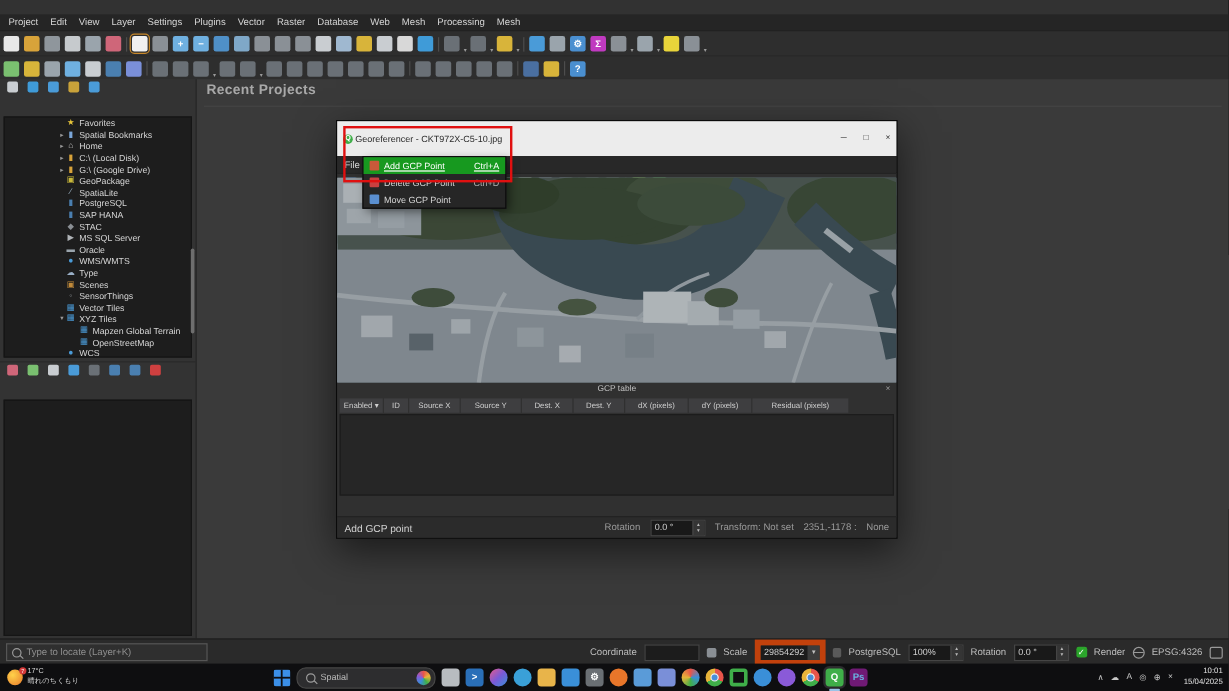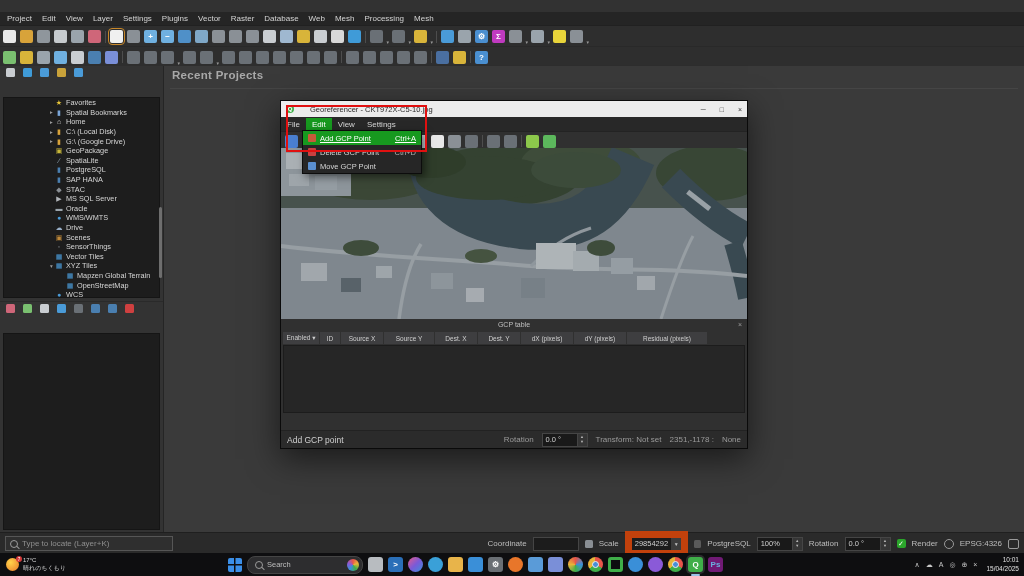--- a/index.html
+++ b/index.html
@@ -43,21 +43,21 @@
   .trow .lbl{font-size:7.3px;white-space:nowrap;}
   .trow.ind{padding-left:14px;}
   .vscroll{position:absolute;right:1px;top:60%;width:3px;height:30%;background:#6e6e6e;border-radius:2px;}
   
   .main{position:absolute;left:164px;top:66px;right:0;height:466px;background:#3a3a3a;}
   .recent{position:absolute;left:8px;top:3px;font-size:11.5px;font-weight:bold;color:#a8a8a8;letter-spacing:.3px;}
   .main-divider{position:absolute;left:6px;right:6px;top:22px;border-top:1px solid #454545;}
   
   .georef{position:absolute;left:280px;top:100px;width:466px;height:347px;background:#2d2d2d;
           border:1px solid #0a0a0a;box-shadow:0 10px 30px rgba(0,0,0,.55);z-index:10;}
-  .g-title{height:16px;background:#ececec;display:flex;align-items:center;gap:16px;padding:0 5px;
+  .g-title{height:29px;background:#ececec;display:flex;align-items:center;gap:2px;padding:0 5px;
            font-size:7.5px;color:#2a2a2a;}
   .g-controls{margin-left:auto;display:flex;gap:14px;font-size:7px;color:#333;}
   .g-menu{height:14px;background:#282828;display:flex;align-items:center;font-size:8px;color:#d6d6d6;}
   .g-menu .m{padding:1.5px 6px;}
   .g-menu .m.active{background:#17991f;color:#fff;}
   .g-toolbar{height:18px;background:#303030;display:flex;align-items:center;gap:4px;padding:0 4px;
              border-top:1px solid #232323;}
   .g-map{position:absolute;left:0;right:0;top:47px;height:171px;background:#55606a;overflow:hidden;}
   .g-map svg{display:block;}
   .g-dock{position:absolute;left:0;right:0;top:218px;height:112px;background:#303030;}
@@ -94,21 +94,21 @@
              border-top:1px solid #1f1f1f;display:flex;align-items:center;gap:6px;padding:0 5px;
              font-size:8px;color:#bdbdbd;}
   .locator{width:158px;height:13px;background:#2f2f2f;border:1px solid #565656;display:flex;
            align-items:center;gap:4px;padding:0 4px;color:#8f8f8f;flex:none;}
   .mag{width:6px;height:6px;border:1px solid #9a9a9a;border-radius:50%;position:relative;flex:none;}
   .mag::after{content:"";position:absolute;width:4px;height:1px;background:#9a9a9a;
               transform:rotate(45deg);right:-3px;bottom:-1px;}
   .sb-spacer{flex:1;}
   .sb-field{height:12px;background:#1c1c1c;border:1px solid #454545;display:flex;align-items:center;
             padding:0 3px;font-size:7.5px;color:#cfcfcf;}
-  .combo{display:flex;height:12px;border:7px solid #c2410c;}
+  .combo{display:flex;height:12px;border:5px solid #c2410c;}
   .combo .val{background:#1c1c1c;padding:0 3px;font-size:7.5px;display:flex;align-items:center;color:#cfcfcf;}
   .combo .ddb{width:10px;background:#3c3c3c;display:flex;align-items:center;justify-content:center;
               font-size:5px;color:#c0c0c0;}
   .miniico{width:8px;height:8px;background:#8a8f94;border-radius:1.5px;flex:none;}
   .lock{width:7px;height:8px;background:#5a5a5a;border-radius:1.5px;flex:none;}
   .checkbox{width:9px;height:9px;background:#2ba52b;border-radius:2px;display:flex;align-items:center;
             justify-content:center;color:#fff;font-size:7px;flex:none;}
   .globe{width:8px;height:8px;border-radius:50%;border:1px solid #9a9a9a;flex:none;
          background:linear-gradient(#0000 45%,#9a9a9a 45% 55%,#0000 55%);}
   .bubble{width:9px;height:8px;border:1px solid #9a9a9a;border-radius:2px;flex:none;}
@@ -447,21 +447,21 @@
             <span class="lbl">Oracle</span>
           </div>
           <div class="trow">
             <span class="arr"></span>
             <span class="tic" style="color: rgb(74, 155, 216);">●</span>
             <span class="lbl">WMS/WMTS</span>
           </div>
           <div class="trow">
             <span class="arr"></span>
             <span class="tic" style="color: rgb(154, 176, 200);">☁</span>
-            <span class="lbl">Drive</span>
+            <span class="lbl">Type</span>
           </div>
           <div class="trow">
             <span class="arr"></span>
             <span class="tic" style="color: rgb(192, 138, 58);">▣</span>
             <span class="lbl">Scenes</span>
           </div>
           <div class="trow">
             <span class="arr"></span>
             <span class="tic" style="color: rgb(138, 143, 148);">◦</span>
             <span class="lbl">SensorThings</span>
@@ -727,21 +727,21 @@
       <span class="sunicon"></span>
       <span class="wtxt">
         <span>17°C</span>
         <span>晴れのちくもり</span>
       </span>
     </div>
     <div class="tb-center">
       <span class="winlogo"></span>
       <span class="searchpill">
         <span class="mag"></span>
-        <span class="txt">Search</span>
+        <span class="txt">Spatial</span>
         <span class="palette"></span>
       </span>
       <span style="display:flex;align-items:center;gap:5px">
 
       <span class="tb-ico" style="background: rgb(184, 188, 192);">
             <i class="g" style="font-style:normal"></i>
           </span>
           <span class="tb-ico" style="background: rgb(42, 111, 184);">
             <i class="g" style="font-style:normal">&gt;</i>
           </span>

